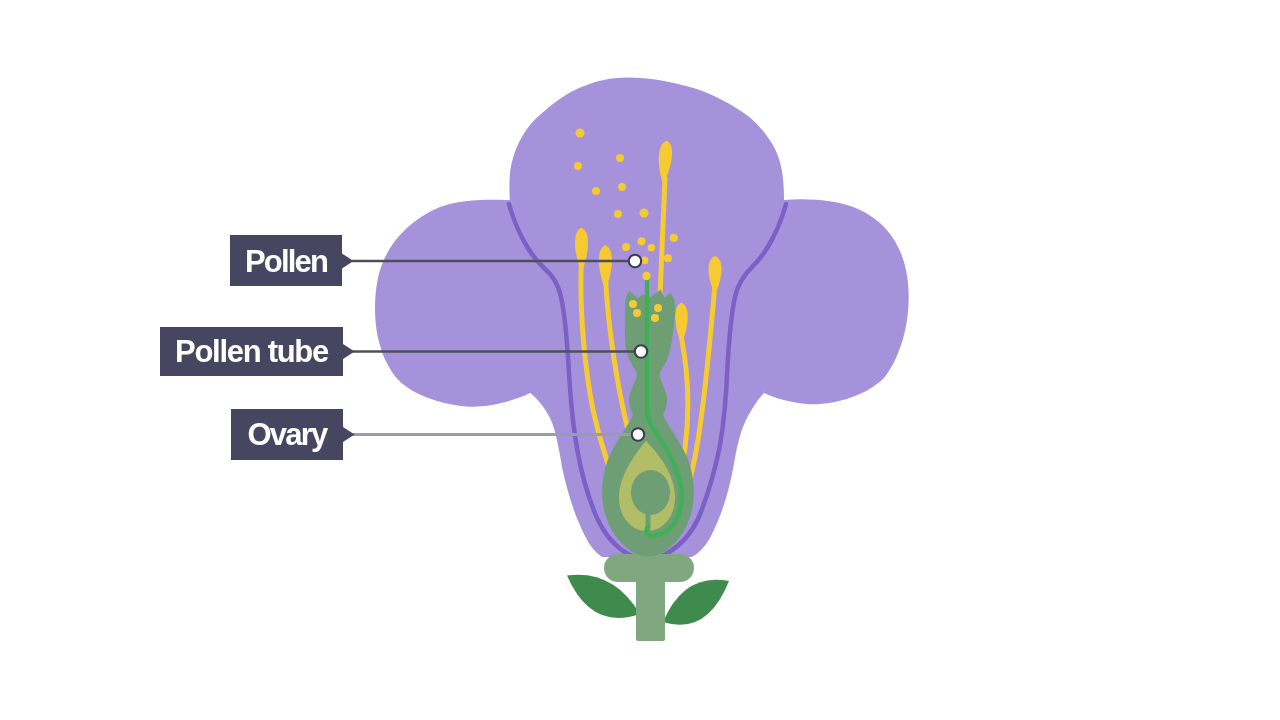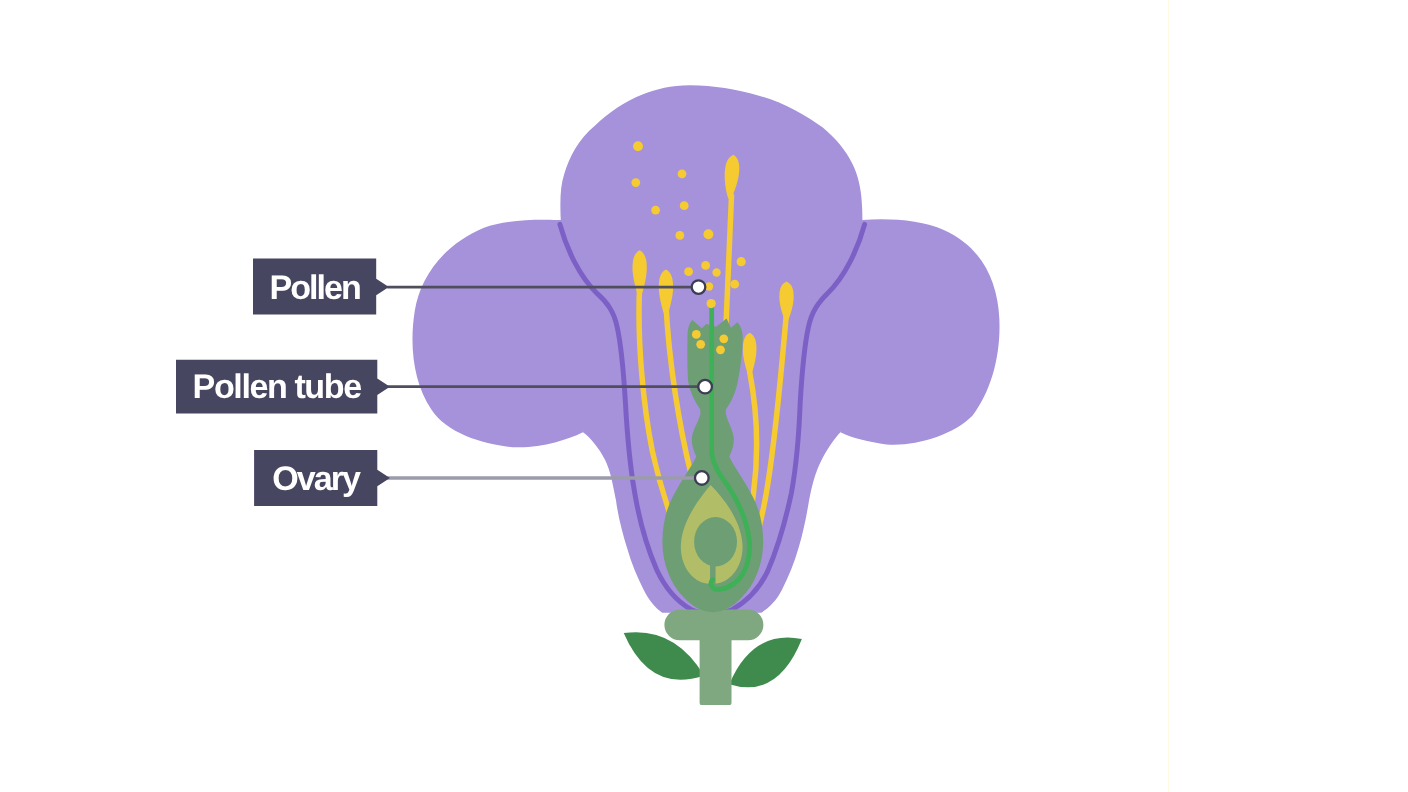--- a/index.html
+++ b/index.html
@@ -1,16 +1,16 @@
 <!DOCTYPE html>
 <html><head>
 <meta charset="utf-8">
 <style>
   html,body{margin:0;padding:0;background:#ffffff;}
-  .page{width:1062px;height:720px;position:relative;overflow:hidden;background:#fde047;}
+  .page{width:1062px;height:720px;position:relative;overflow:hidden;background:#7dd3fc;}
   svg{display:block;}
   text{font-family:"Liberation Sans",sans-serif;font-weight:bold;fill:#ffffff;letter-spacing:-1.8px;}
 </style>
 </head>
 <body>
 <div class="page">
 <svg width="1280" height="720" viewBox="0 0 1280 720">
   <rect width="1280" height="720" fill="#ffffff"></rect>
 
   <g fill="#a592db">

